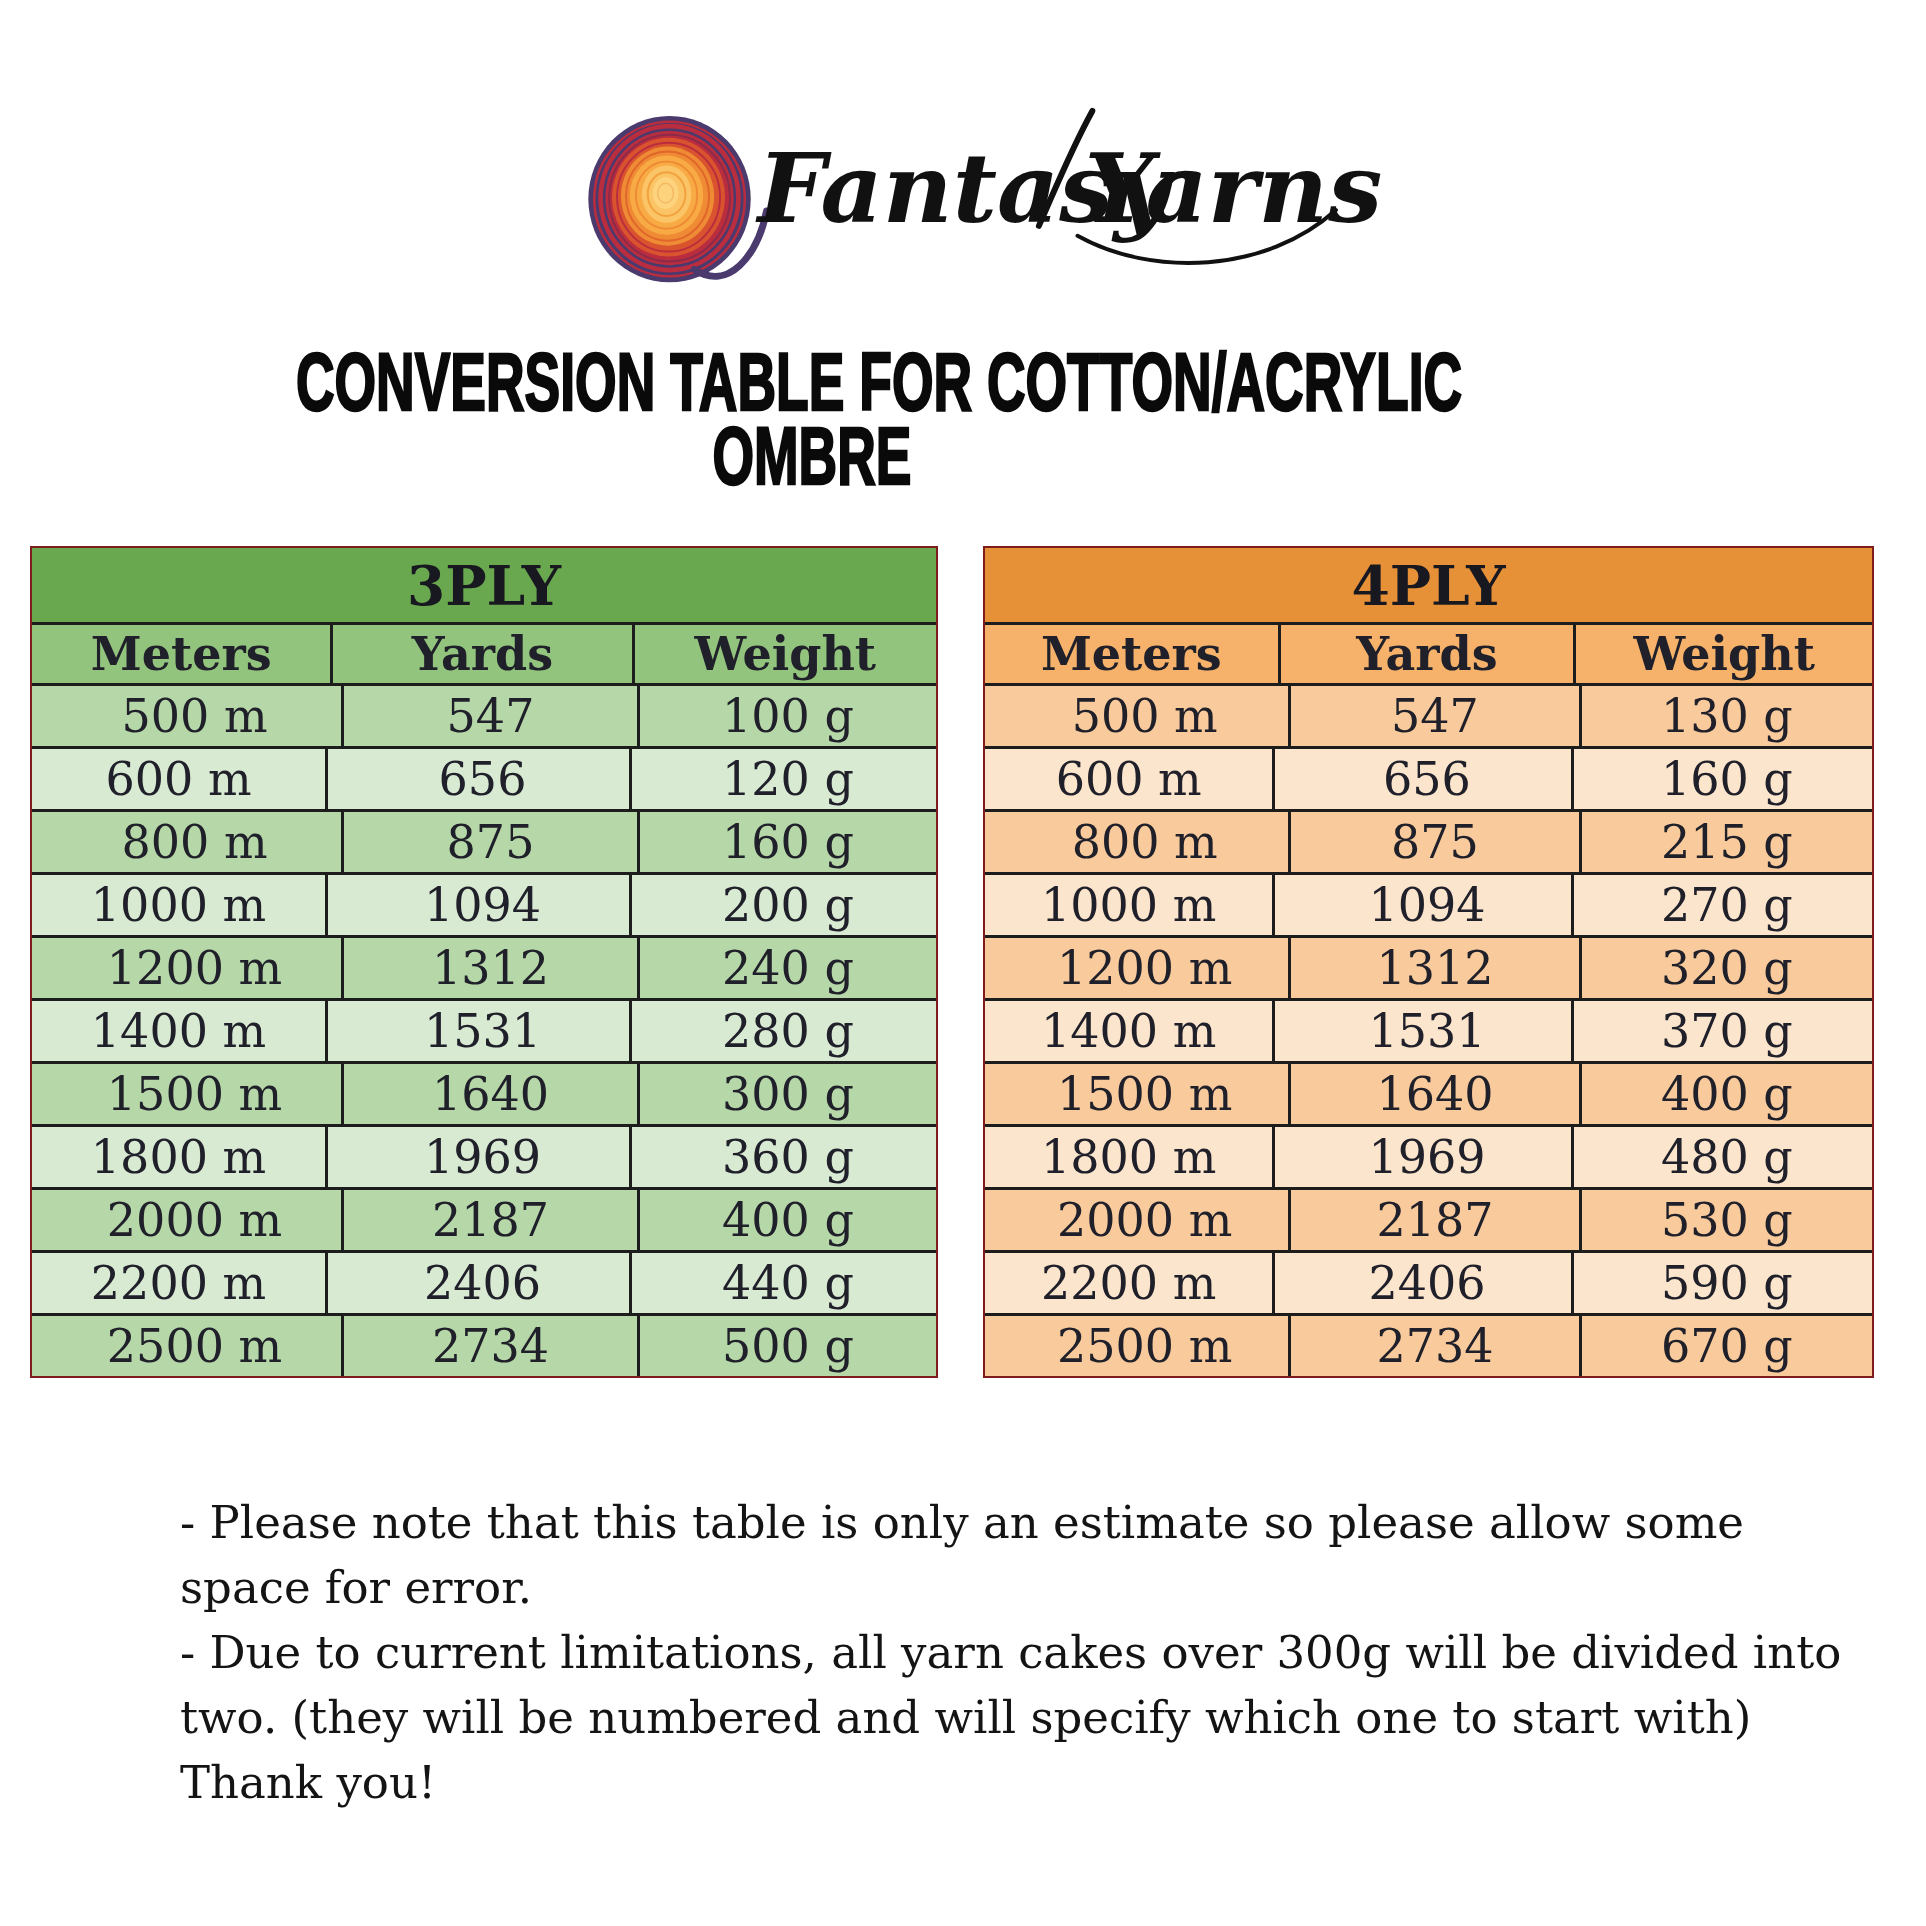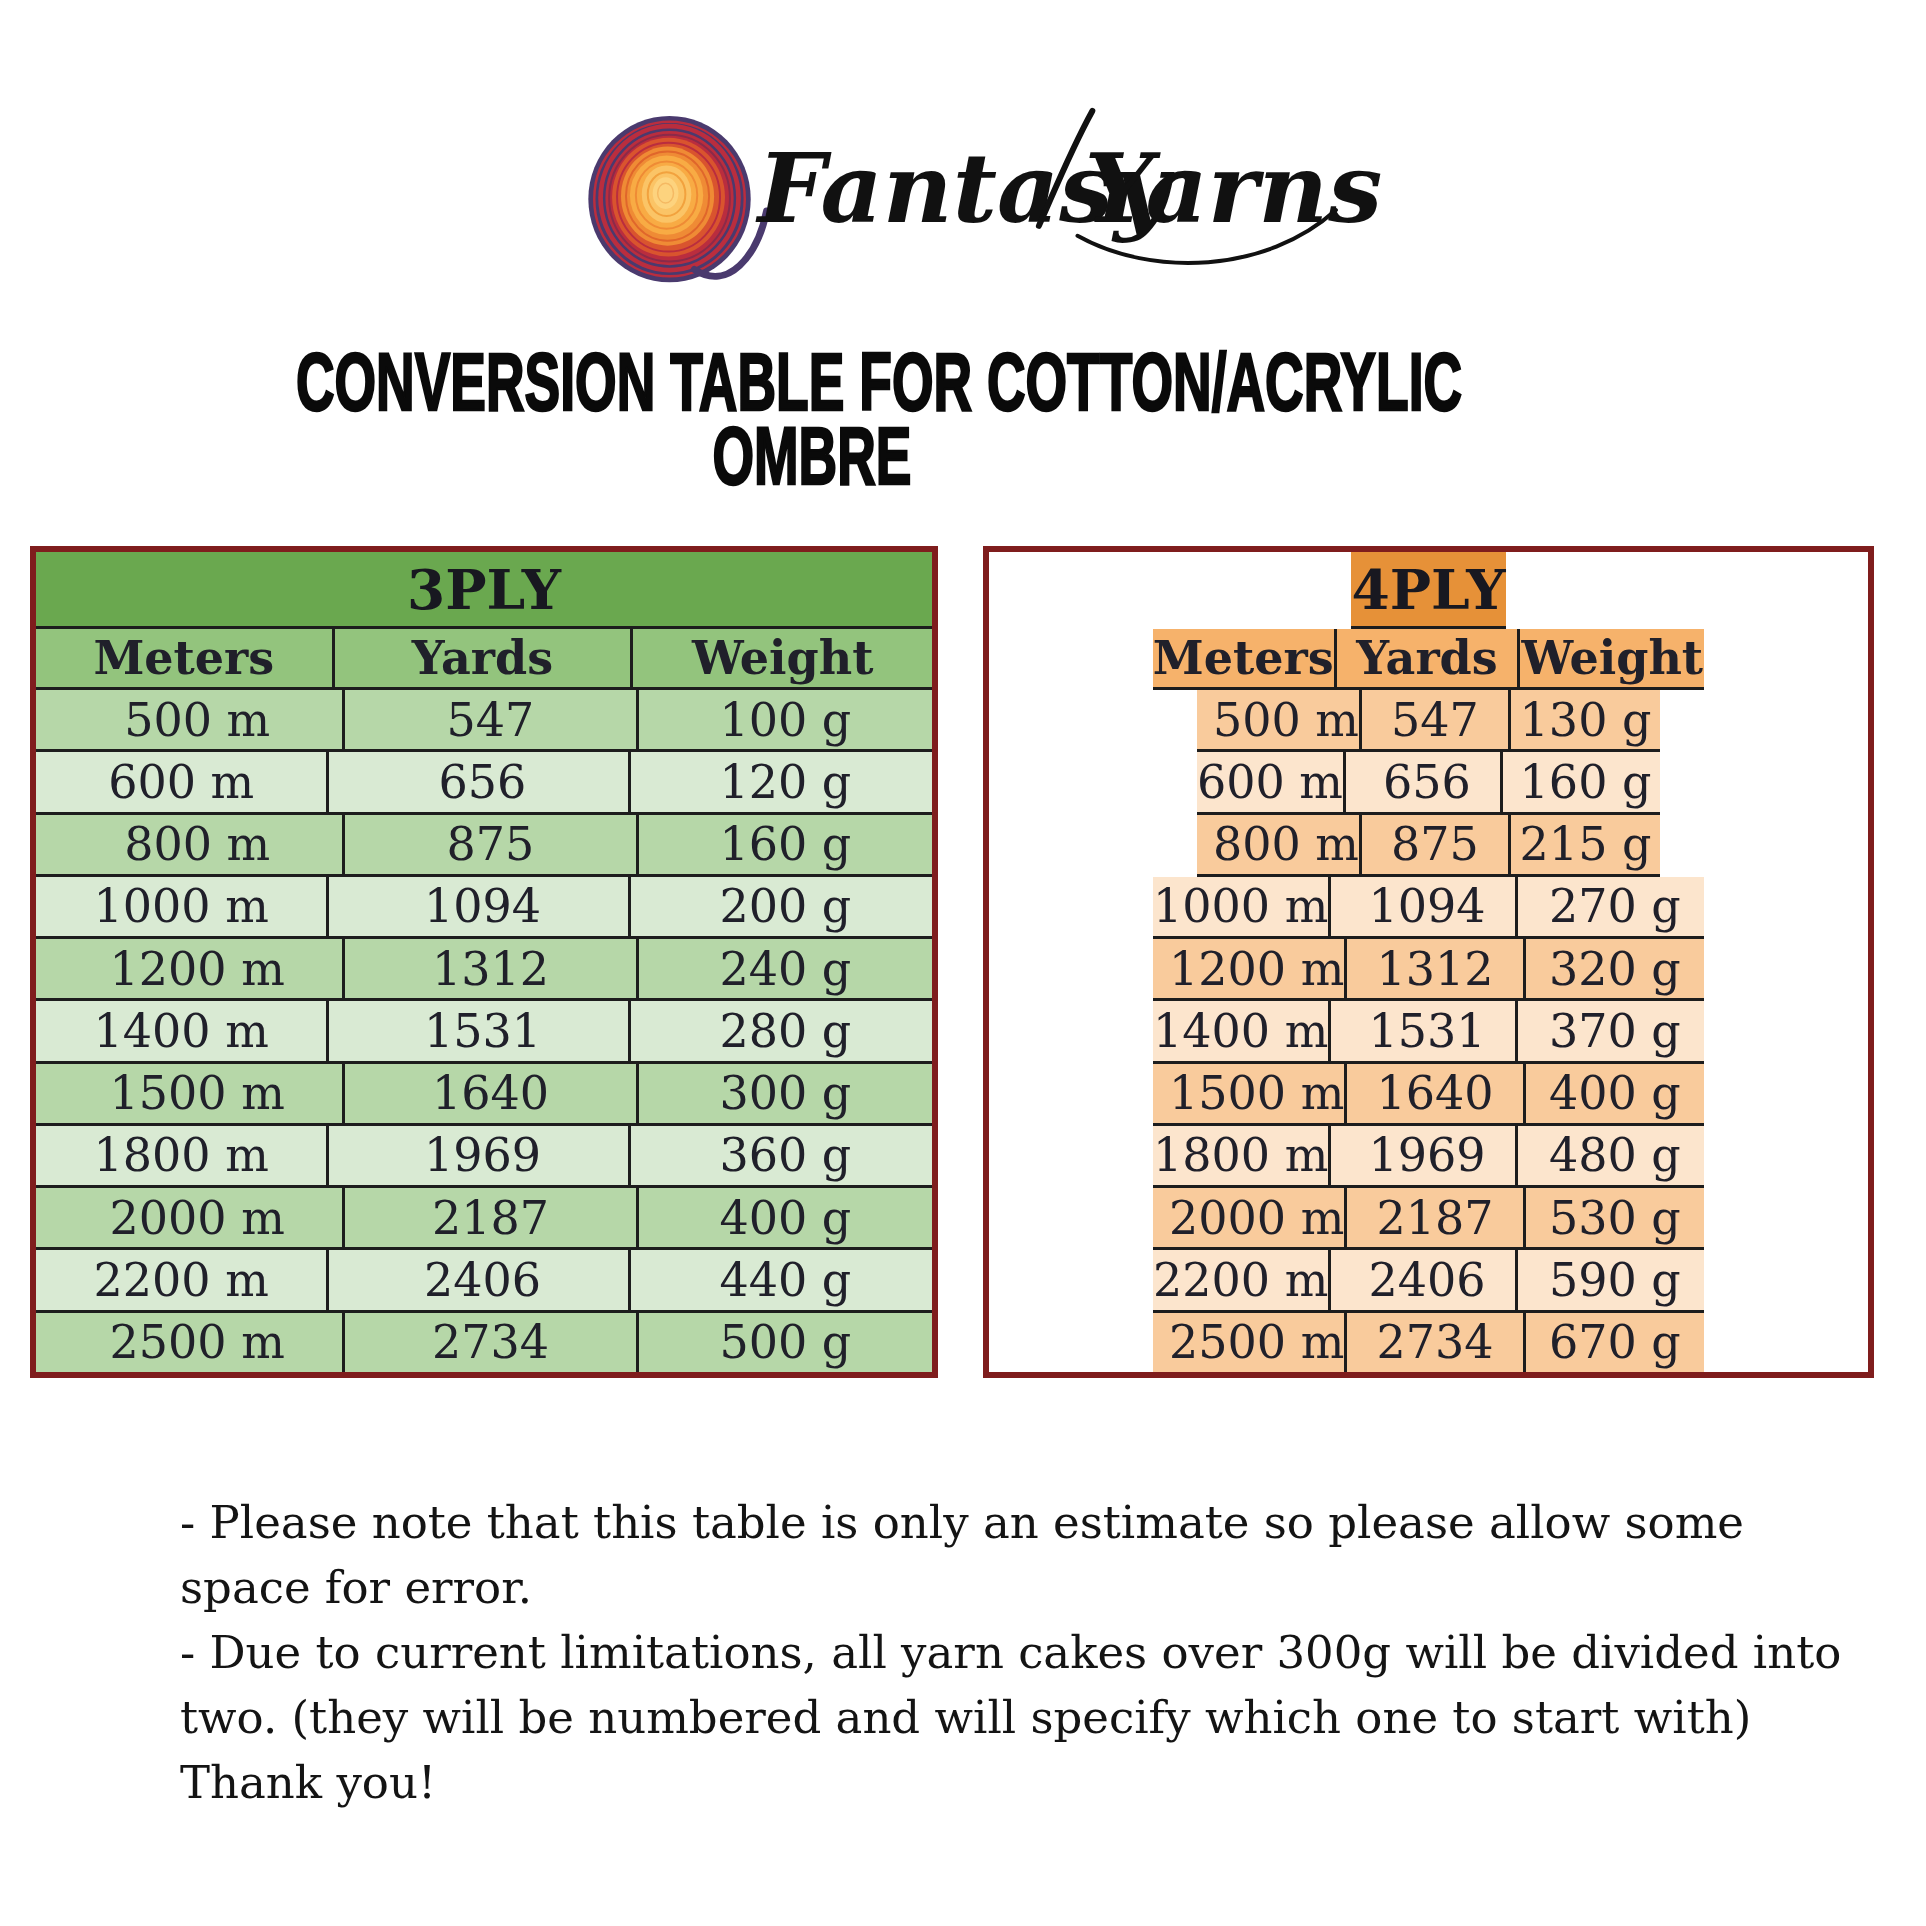--- a/index.html
+++ b/index.html
@@ -28,21 +28,21 @@
     transform:scaleX(0.66);
     transform-origin:50% 0;
     letter-spacing:0px;
     white-space:nowrap;
   }
 
   
   .yarn-table{
     position:absolute;top:546px;height:832px;
     box-sizing:border-box;
-    border:6px solid #7f1d1d;
+    border:2px solid #7f1d1d;
     display:flex;flex-direction:column;
     background:#fff;
   }
   .t-title{
     flex:none;height:77px;
     box-sizing:border-box;
     border-bottom:3px solid #1d1d1d;
     background:var(--head);
     display:flex;align-items:center;justify-content:center;
     font-size:55px;font-weight:bold;color:#181820;
@@ -178,21 +178,21 @@
           <div class="t-cell">2200 m</div>
           <div class="t-cell">2406</div>
           <div class="t-cell">440 g</div>
         </div>
         <div class="t-row t-data a">
           <div class="t-cell">2500 m</div>
           <div class="t-cell">2734</div>
           <div class="t-cell">500 g</div>
         </div>
       </div>
-    <div class="yarn-table" style="left: 983px; width: 891px; align-items: center; --head: #e69138; --subhead: #f6b26b; --rowA: #f9cb9c; --rowB: #fce5cd;">
+    <div class="yarn-table" style="left: 983px; width: 891px; --head: #e69138; --subhead: #f6b26b; --rowA: #f9cb9c; --rowB: #fce5cd;">
         <div class="t-title">4PLY</div>
         <div class="t-row t-colhead">
           <div class="t-cell">Meters</div>
           <div class="t-cell">Yards</div>
           <div class="t-cell">Weight</div>
         </div>
         <div class="t-row t-data a">
           <div class="t-cell">500 m</div>
           <div class="t-cell">547</div>
           <div class="t-cell">130 g</div>

